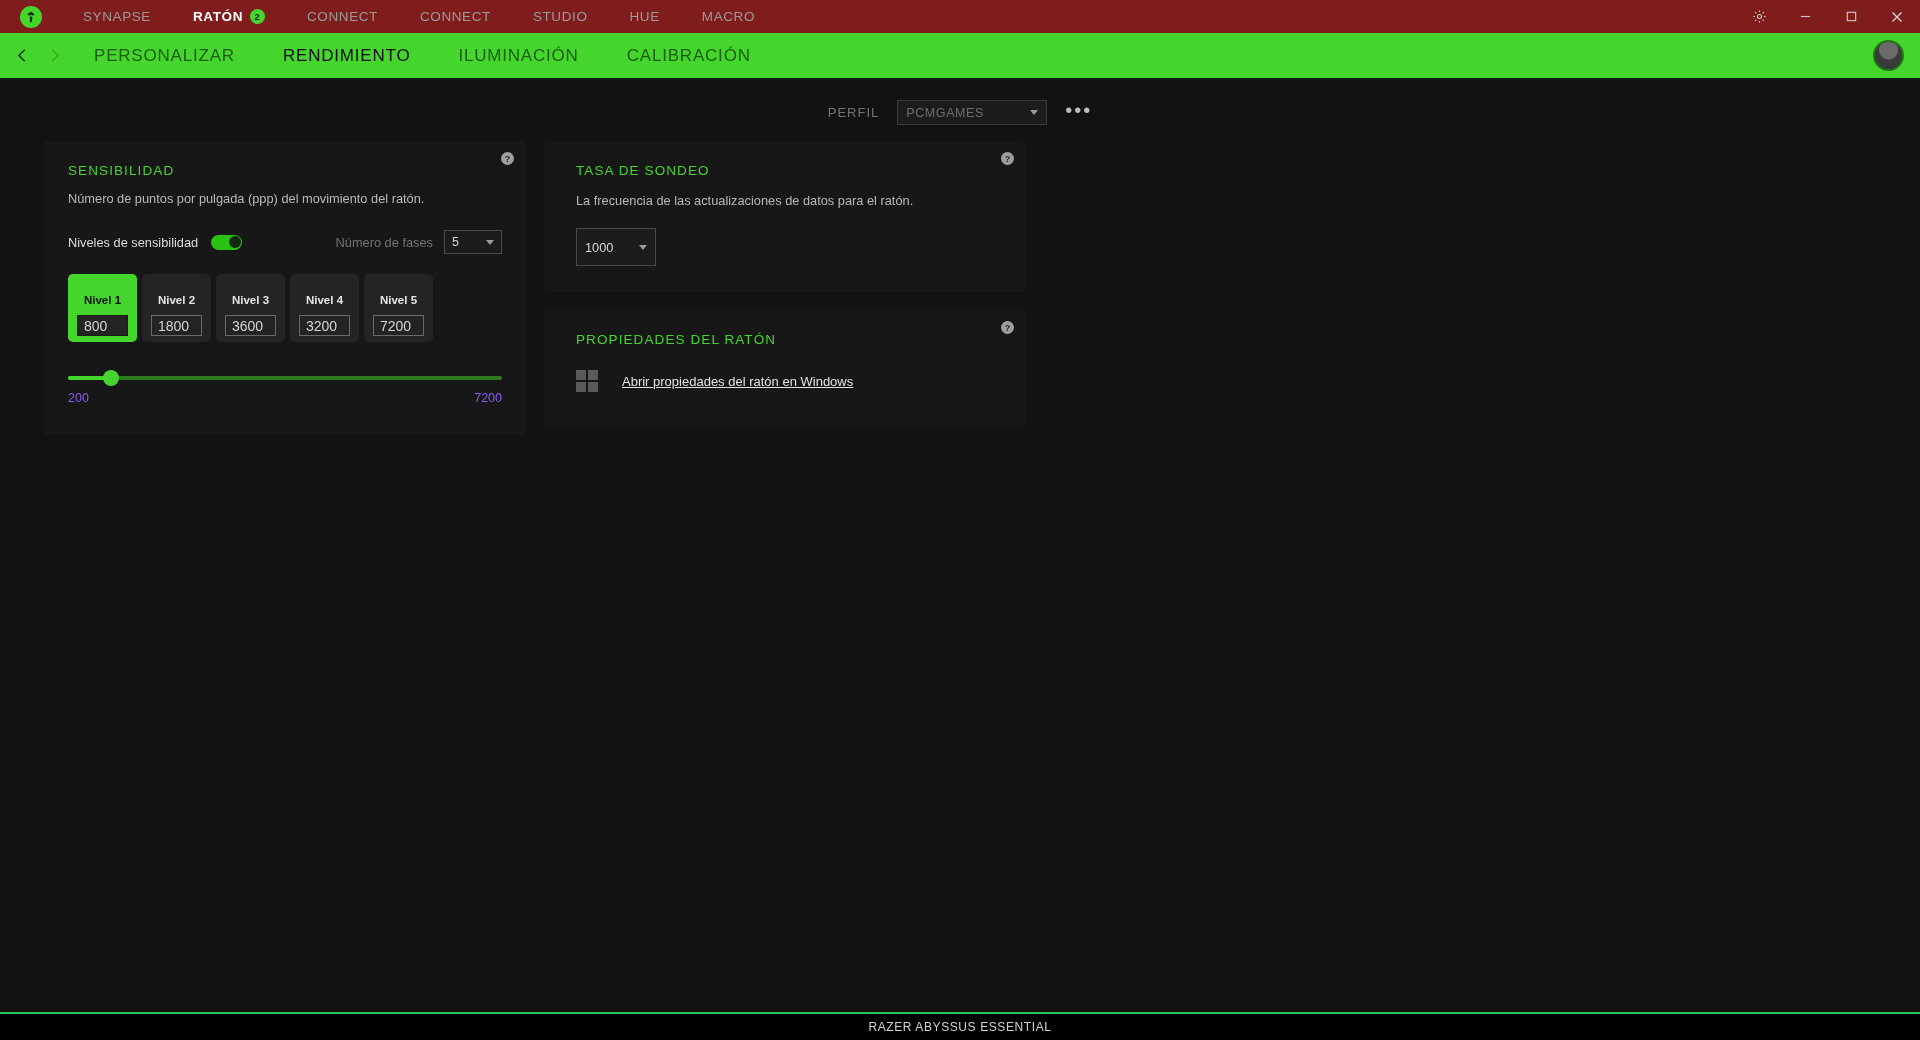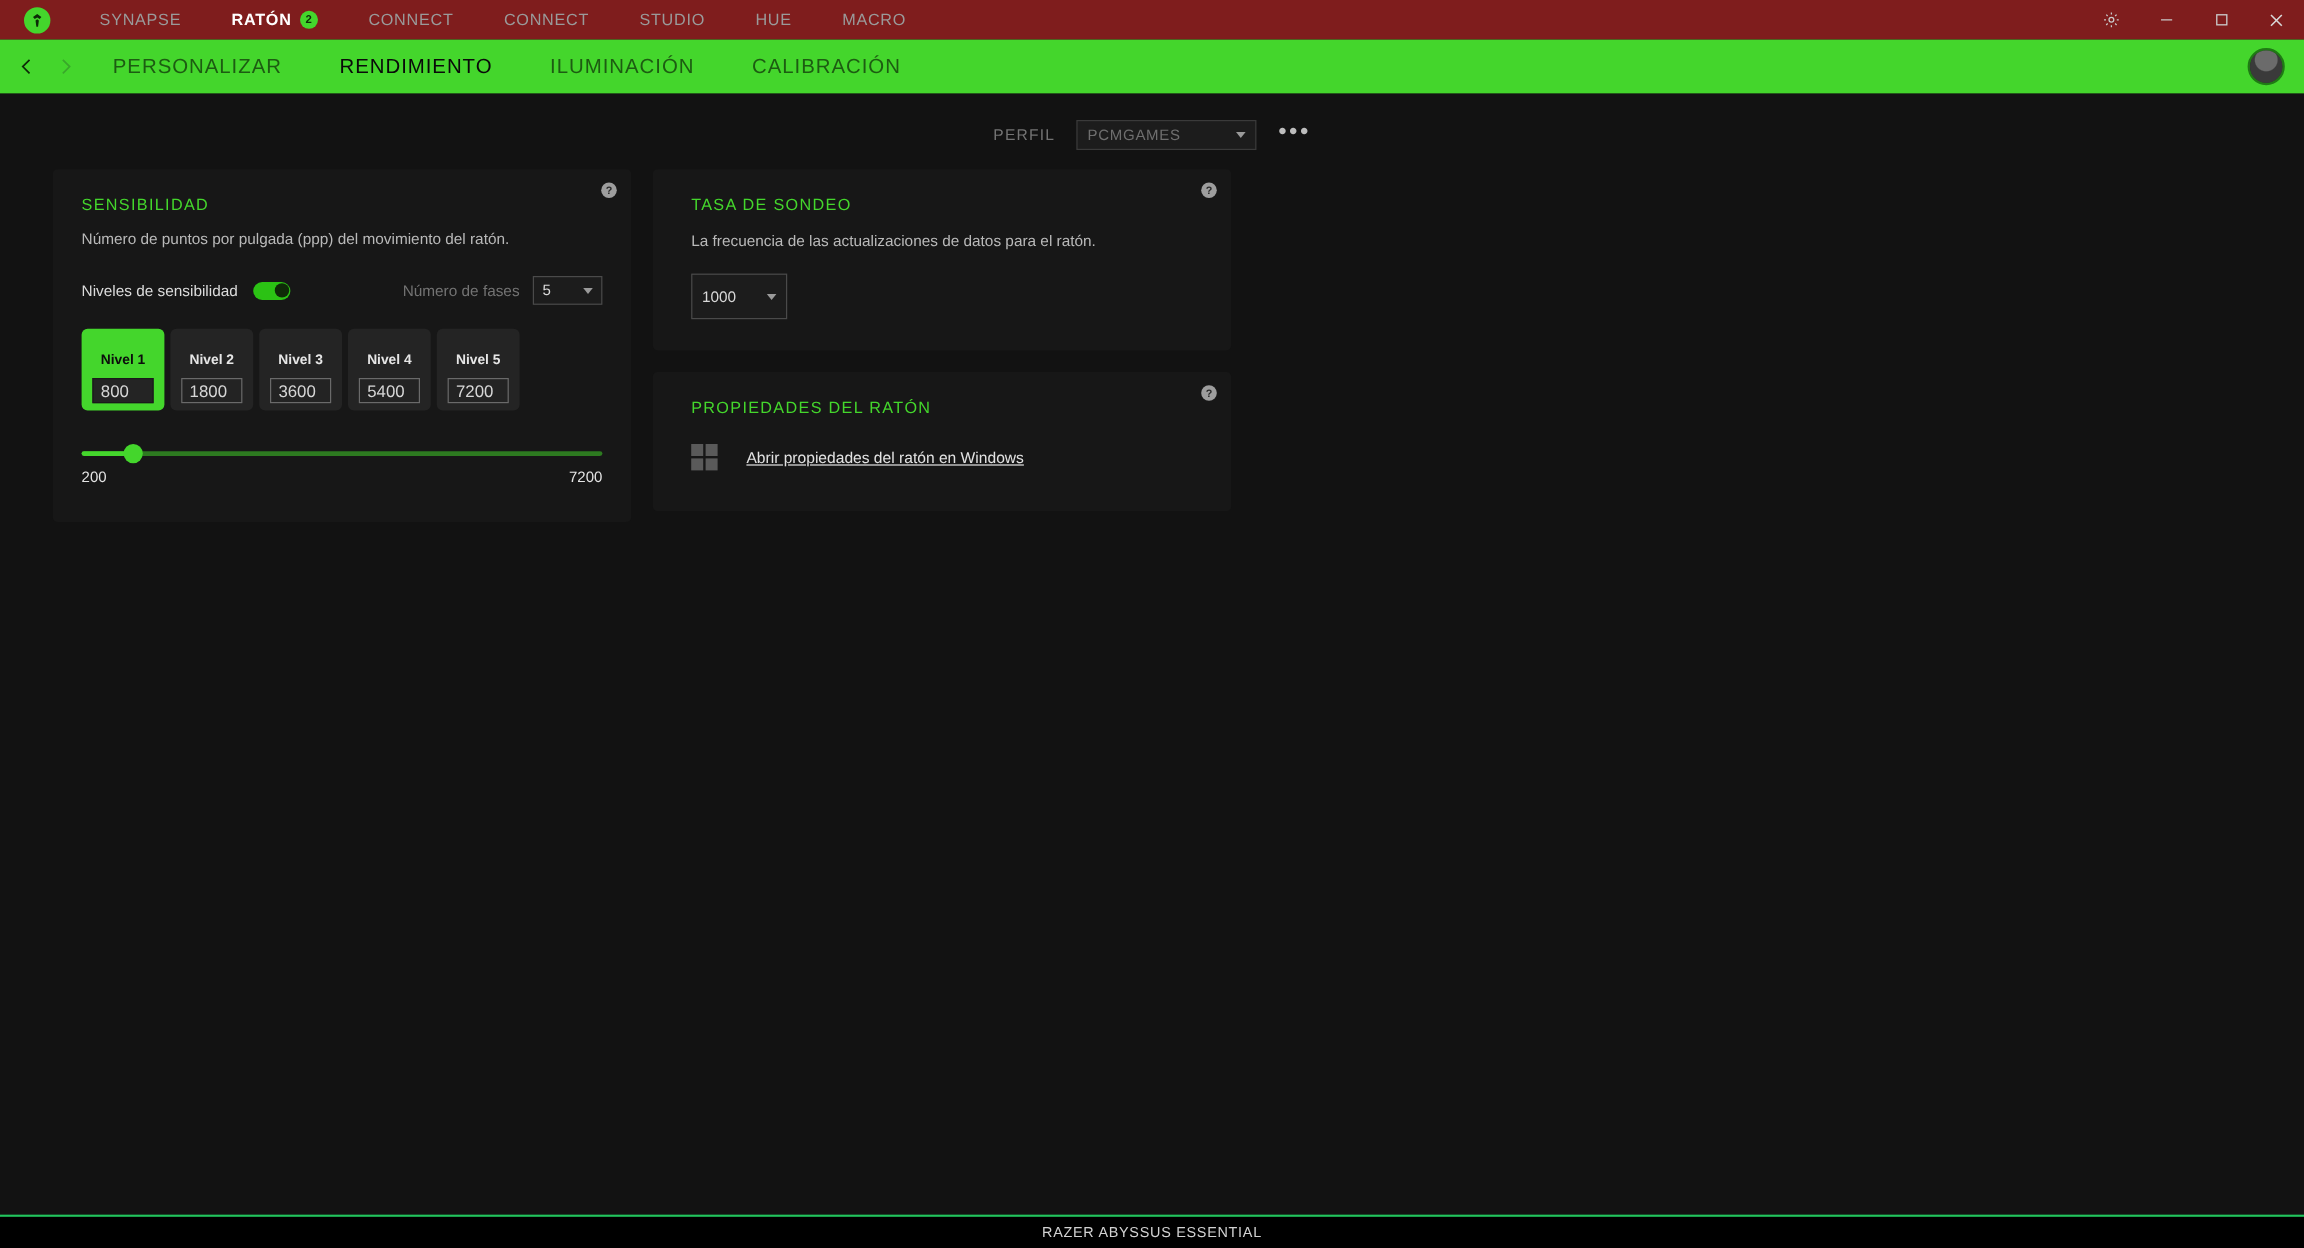--- a/index.html
+++ b/index.html
@@ -135,21 +135,21 @@
   .level.active .lval { border-color: #1a1a1a; background: #242424; }
 
   .slider-wrap { margin-top: 28px; position: relative; height: 16px; }
   .track { position: absolute; left: 0; right: 0; top: 6px; height: 4px; background: #2d7a20; border-radius: 2px; }
   .track-fill { position: absolute; left: 0; top: 6px; height: 4px; background: #44d62c; border-radius: 2px; }
   .thumb {
     position: absolute; top: 0; width: 16px; height: 16px; border-radius: 50%;
     background: #44d62c; cursor: pointer;
   }
   .slider-labels { display: flex; justify-content: space-between; margin-top: 5px; }
-  .slider-labels span { color: #e5e5e5; font-size: 12.5px; }
+  .slider-labels span { color: #8b5cf6; font-size: 12.5px; }
 
   
   #poll-card { padding: 22px 24px 26px 32px; }
   #poll-card .card-desc { margin-top: 15px; }
   .poll-select {
     margin-top: 20px; width: 80px; height: 38px; background: #1c1c1c; border: 1px solid #4a4a4a;
     display:flex; align-items:center; padding: 0 8px; cursor: pointer;
   }
   .poll-select .val { color: #d8d8d8; font-size: 12.8px; flex: 1; }
 
@@ -298,21 +298,21 @@
             <div class="level">
               <div class="lname">Nivel 2</div>
               <div class="lval">1800</div>
             </div>
             <div class="level">
               <div class="lname">Nivel 3</div>
               <div class="lval">3600</div>
             </div>
             <div class="level">
               <div class="lname">Nivel 4</div>
-              <div class="lval">5400</div>
+              <div class="lval">3200</div>
             </div>
             <div class="level">
               <div class="lname">Nivel 5</div>
               <div class="lval">7200</div>
             </div>
           </div>
 
           <div class="slider-wrap">
             <div class="track"></div>
             <div class="track-fill" id="track-fill" style="width: 10%;"></div>

